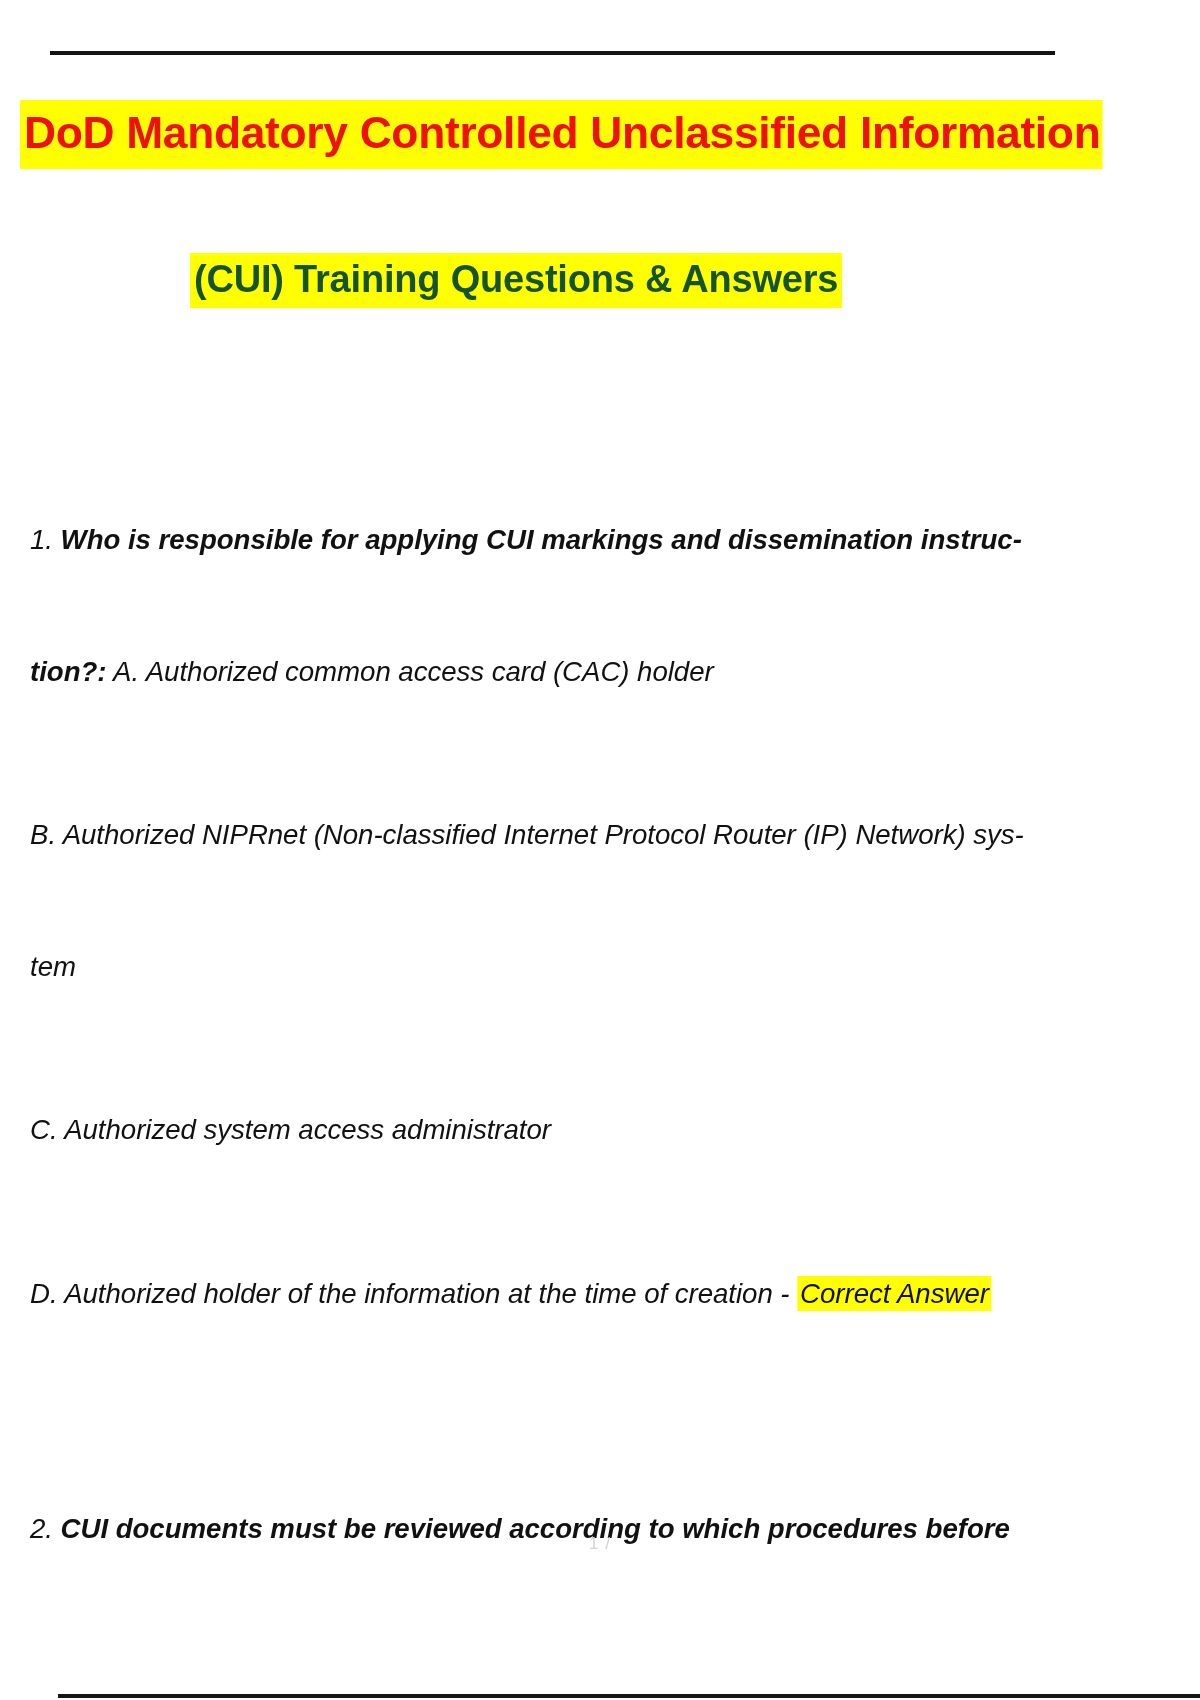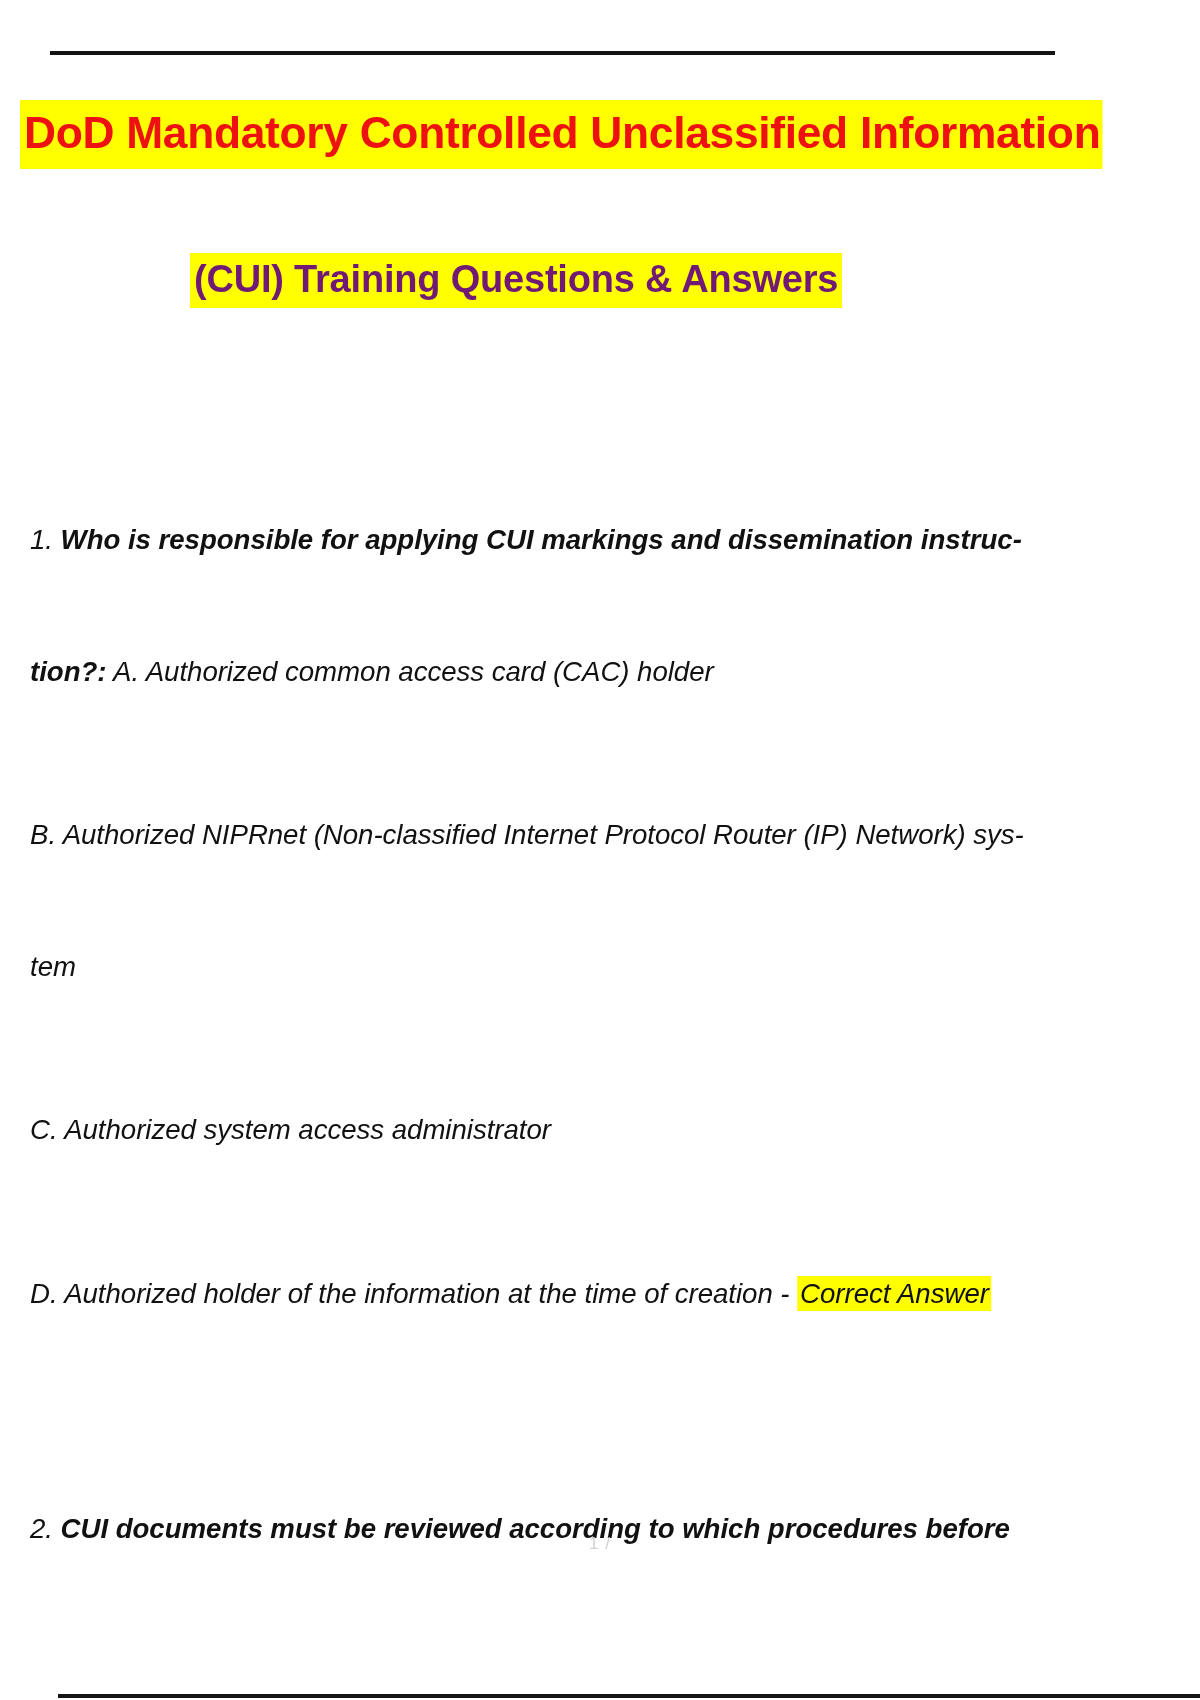--- a/index.html
+++ b/index.html
@@ -64,21 +64,21 @@
   }
   .doc-subtitle {
     position: absolute;
     left: 190px;
     top: 153px;
     white-space: nowrap;
     font-size: 38px;
     font-weight: bold;
     line-height: 1.3;
     letter-spacing: -0.2px;
-    color: #701a75;
+    color: #14532d;
     background: #ffff00;
     padding: 2px 4px 4px 4px;
     text-align: center;
   }
 
   
   .body {
     position: absolute;
     left: 30px;
     top: 525px;

